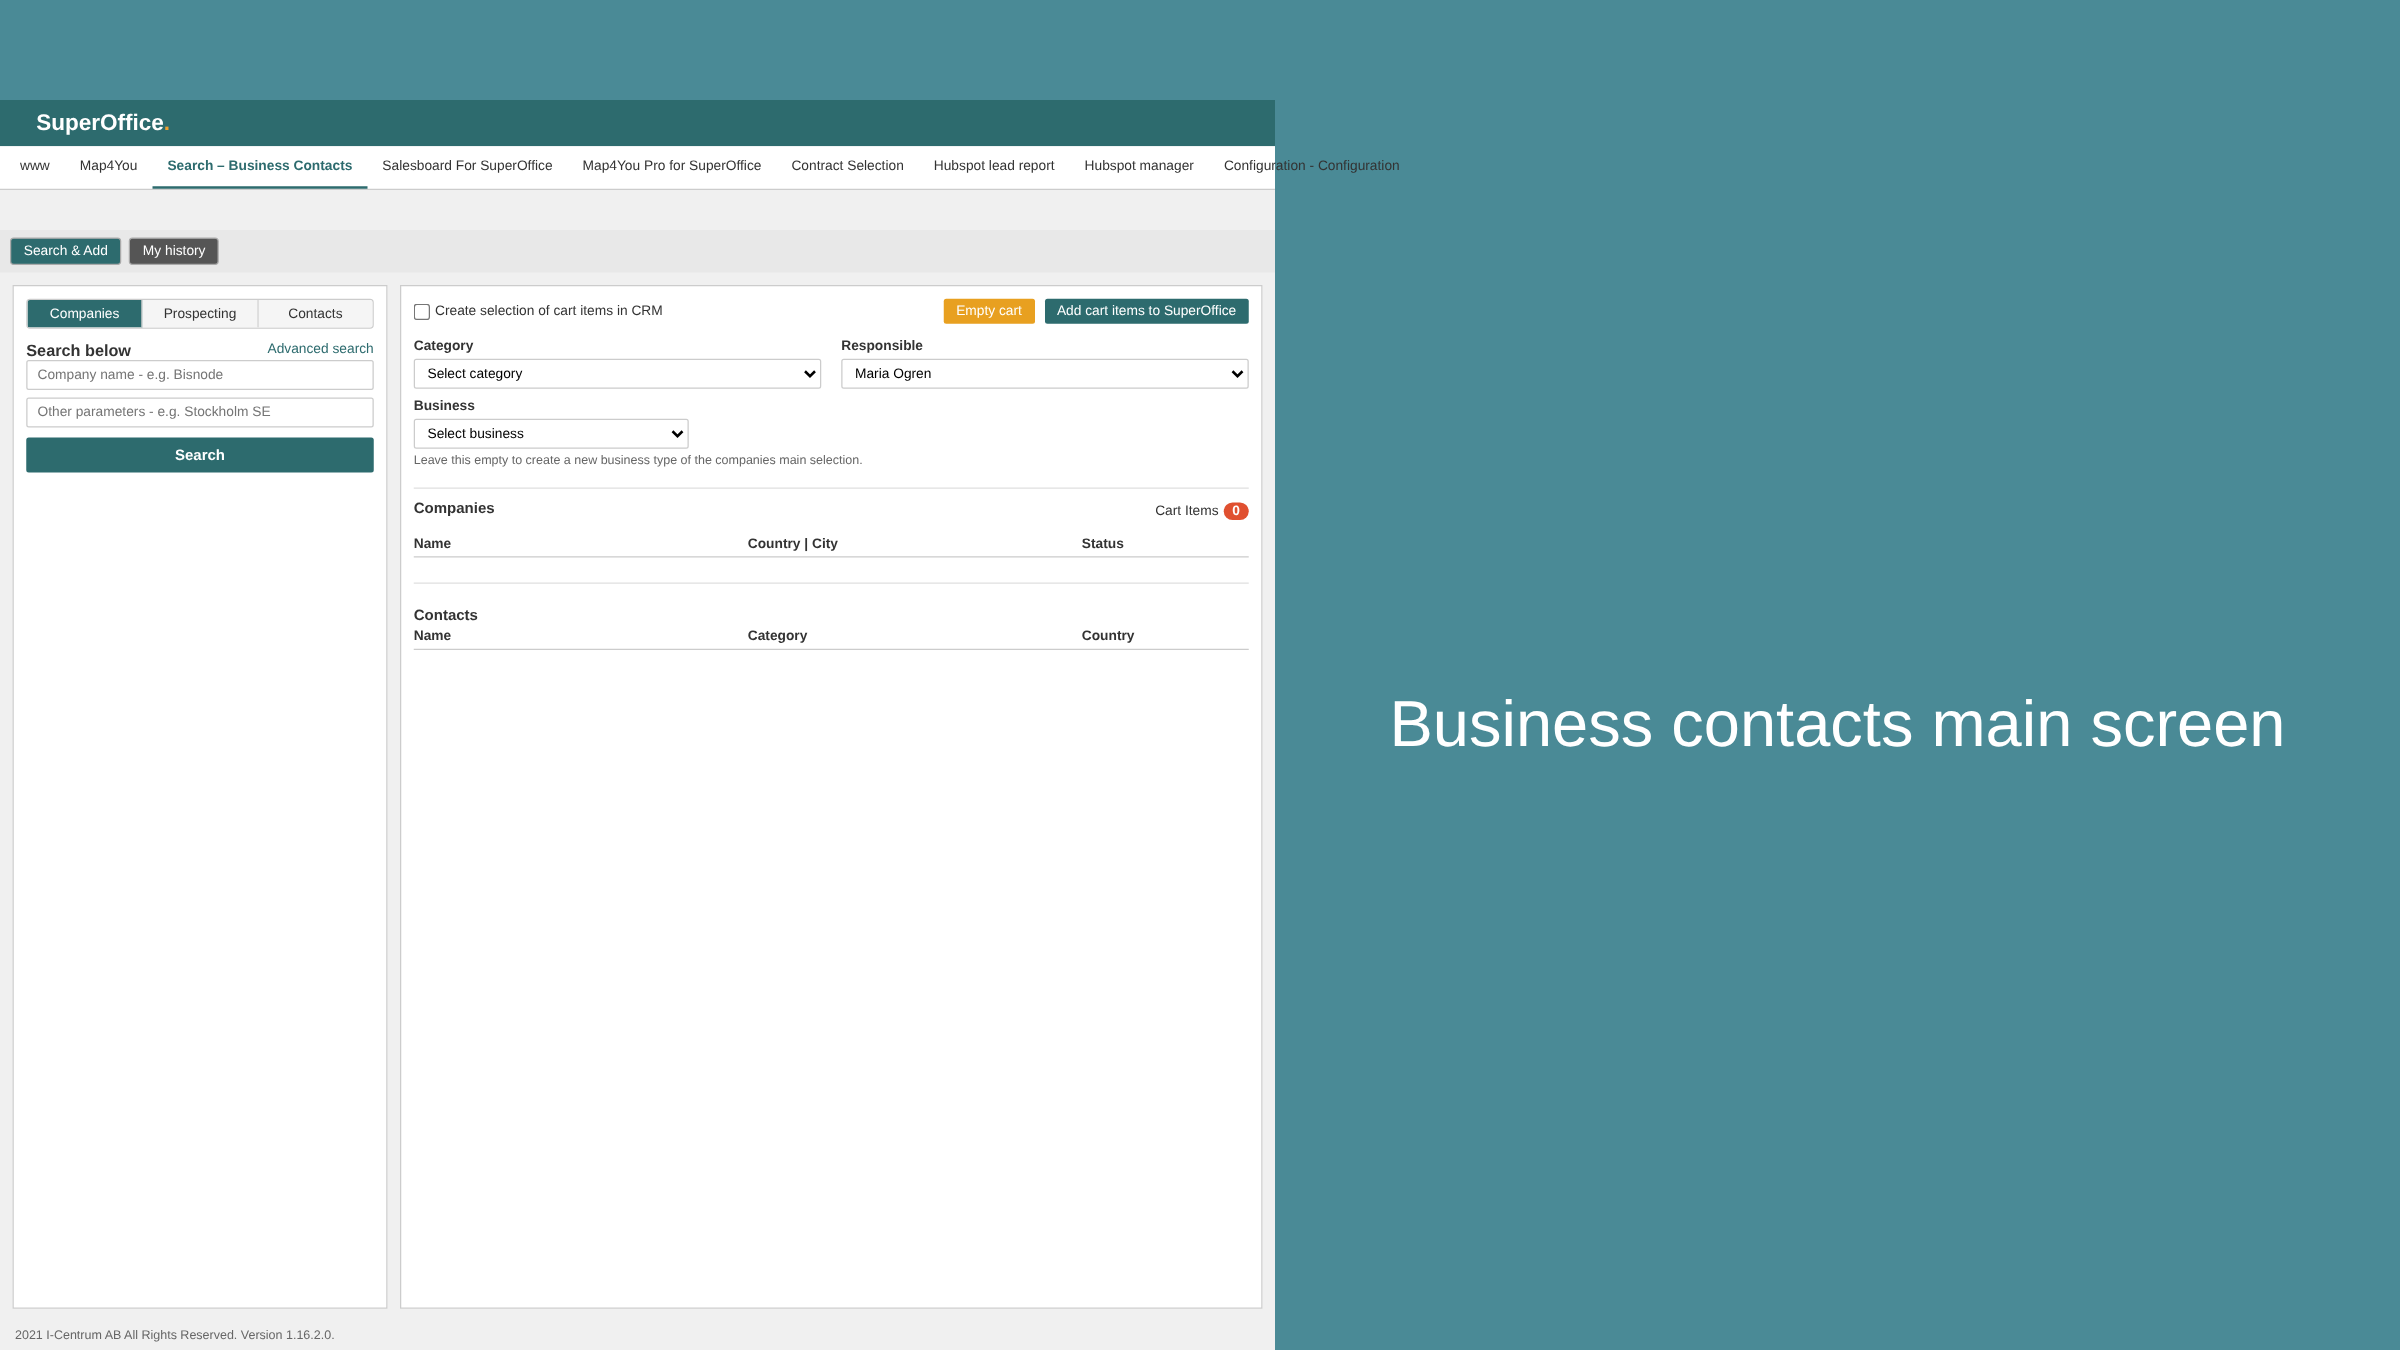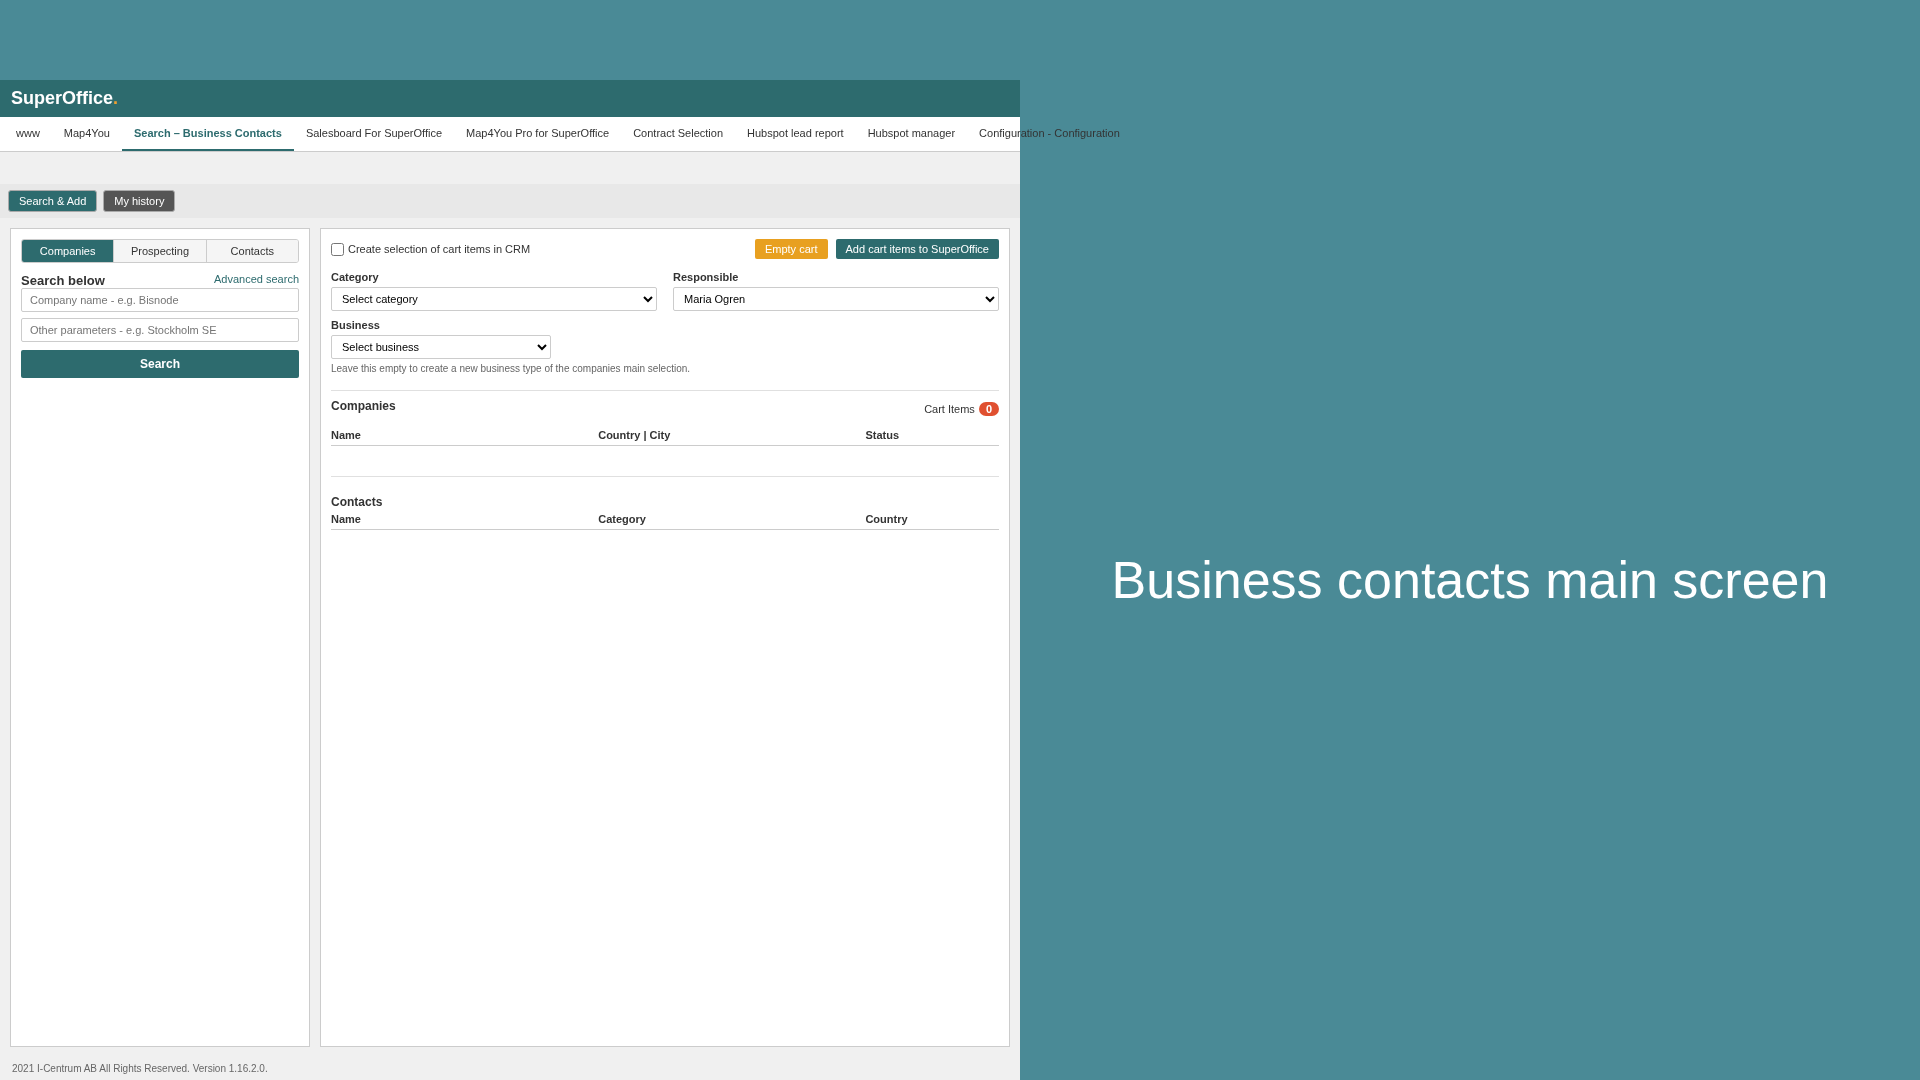--- a/index.html
+++ b/index.html
@@ -32,21 +32,21 @@
       width: 1020px;
       background-color: #f0f0f0;
       display: flex;
       flex-direction: column;
       flex-shrink: 0;
     }
 
     
     .header-bar {
       background-color: #2d6b6e;
-      padding: 8px 11px;
+      padding: 8px 29px;
       display: flex;
       align-items: flex-end;
     }
 
     .logo-text {
       color: white;
       font-size: 18px;
       font-weight: bold;
     }
 
@@ -300,21 +300,21 @@
       border-radius: 10px;
       padding: 1px 7px;
       font-size: 11px;
       font-weight: bold;
     }
 
     .table-header {
       display: flex;
       border-bottom: 1px solid #ccc;
       padding: 4px 0;
-      margin-bottom: 22px;
+      margin-bottom: 12px;
     }
 
     .table-header-cell {
       font-size: 11px;
       font-weight: bold;
       color: #333;
     }
 
     .col-name { flex: 2; }
     .col-country-city { flex: 2; }

